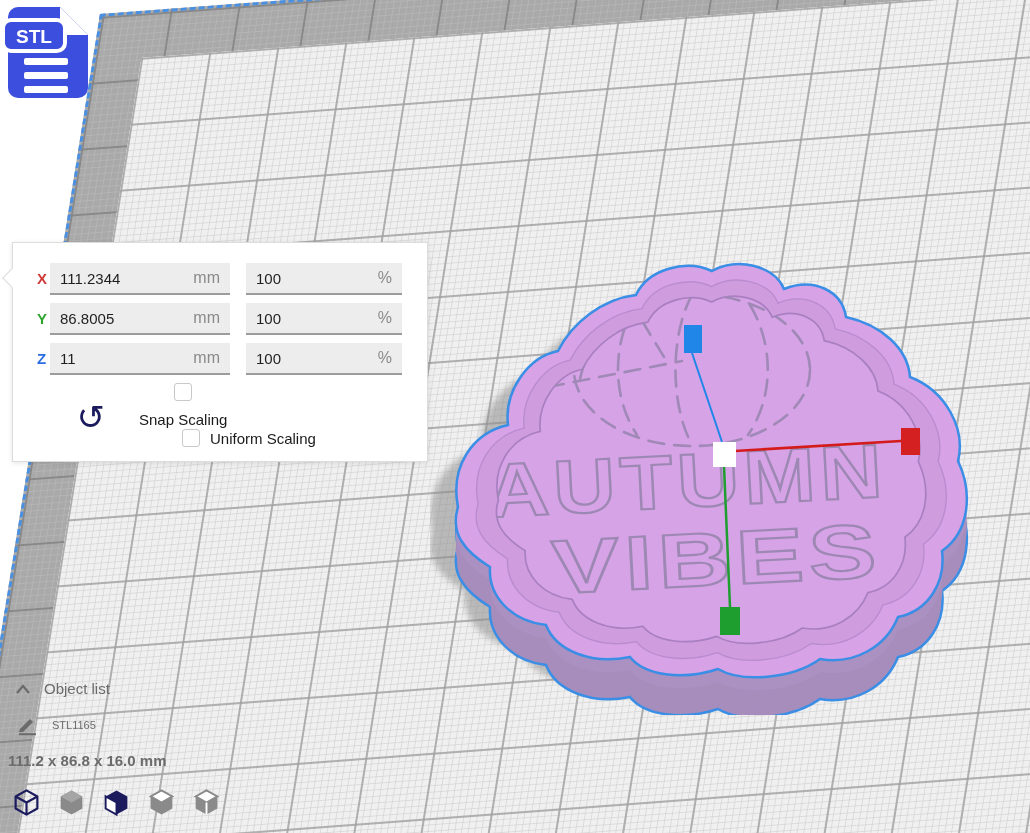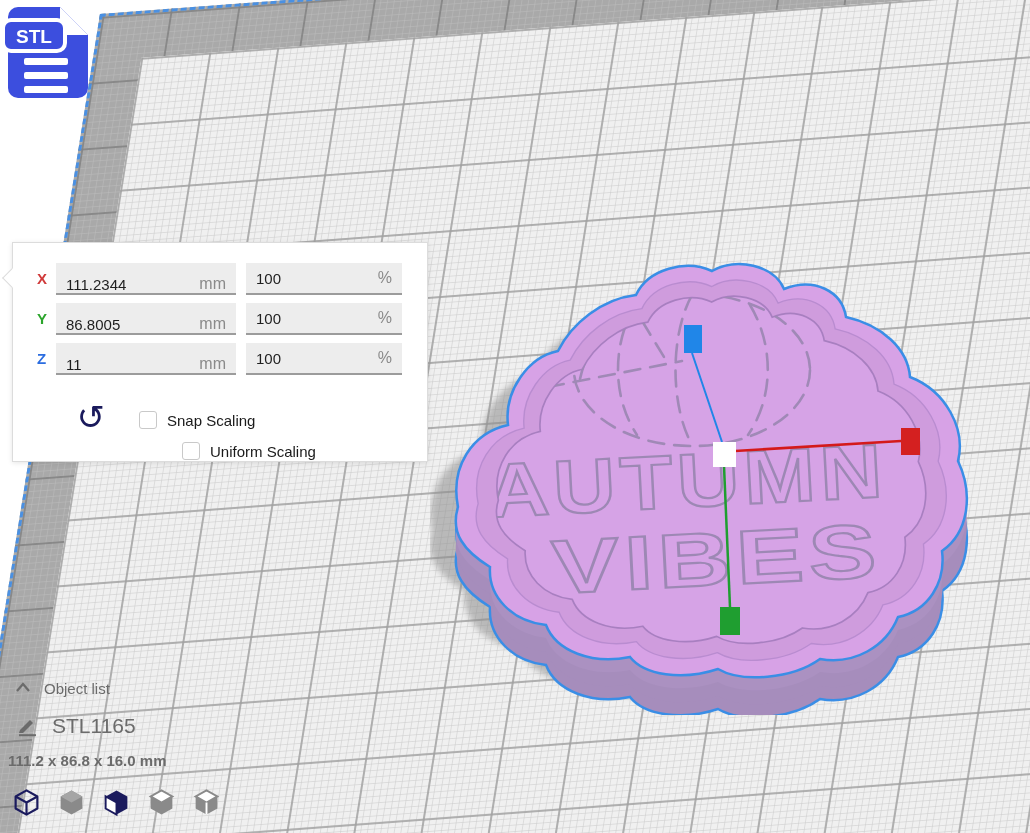--- a/index.html
+++ b/index.html
@@ -47,33 +47,33 @@
     border-left:1px solid #dcdcdc;border-bottom:1px solid #dcdcdc;transform:rotate(45deg);
   }
   .axis-row{position:absolute;left:0;width:100%;height:32px;}
   .axis-row .axis-label{position:absolute;left:24px;top:7px;width:16px;font-size:15px;font-weight:bold;}
   .field{
     position:absolute;top:0;height:32px;background:#ededed;border-bottom:2px solid #9c9c9c;
     box-sizing:border-box;display:flex;align-items:center;justify-content:space-between;
     padding:0 10px;font-size:15px;color:#1f1f1f;cursor:text;
   }
   .field .unit{color:#8a8a8a;font-size:16px;}
-  .field.mm{left:43px;width:180px;align-items:flex-end;}
+  .field.mm{left:37px;width:180px;}
   .field.pct{left:233px;width:156px;}
   .reset-btn{position:absolute;left:58px;top:398px;width:40px;height:44px;border:none;background:transparent;
     color:#1a1a5c;font-size:34px;line-height:40px;cursor:pointer;padding:0;font-family:"DejaVu Sans",sans-serif;}
   .chk-row{position:absolute;left:126px;display:flex;align-items:center;gap:10px;}
   .checkbox{width:18px;height:18px;background:#fff;border:1px solid #c9c9c9;border-radius:3px;box-sizing:border-box;cursor:pointer;}
   .chk-label{font-size:15px;color:#1a1a1a;}
 
   
-  .objlist-header{position:absolute;left:14px;top:680px;display:flex;gap:12px;cursor:pointer;}
+  .objlist-header{position:absolute;left:14px;top:680px;display:flex;align-items:center;gap:12px;cursor:pointer;}
   .objlist-header .txt{font-size:15px;color:#6b6b6b;}
   .objlist-item{position:absolute;left:16px;top:714px;display:flex;align-items:center;gap:14px;cursor:pointer;}
-  .objlist-item .txt{font-size:21px;color:#6b6b6b;}
+  .objlist-item .txt{font-size:11px;color:#6b6b6b;}
   .dims{position:absolute;left:8px;top:752px;font-size:15px;color:#6b6b6b;font-weight:bold;}
 
   
   .view-toolbar{position:absolute;left:12px;top:788px;display:flex;gap:16px;}
   .view-btn{width:29px;height:29px;padding:0;border:none;background:transparent;cursor:pointer;}
 </style>
 </head>
 <body>
 
 <div class="viewport">
@@ -180,25 +180,25 @@
         <span class="unit">mm</span>
       </div>
       <div class="field pct">
         <span>100</span>
         <span class="unit">%</span>
       </div>
     </div>
 
     <button class="reset-btn" style="top:152px;left:58px;">↺</button>
 
-    <div class="chk-row" style="top:168px;">
+    <div class="chk-row" style="top:140px;flex-direction:column;">
       <span class="checkbox"></span>
       <span class="chk-label">Snap Scaling</span>
     </div>
-    <div class="chk-row" style="top:199px;padding-left:43px;">
+    <div class="chk-row" style="top:186px;padding-left:43px;">
       <span class="checkbox"></span>
       <span class="chk-label">Uniform Scaling</span>
     </div>
   </div>
 
   <div class="objlist-header">
     <svg width="18" height="14" viewBox="0 0 18 14">
       <polyline points="3,11 9,4 15,11" fill="none" stroke="#6b6b6b" stroke-width="2.2"></polyline>
     </svg>
     <span class="txt">Object list</span>

